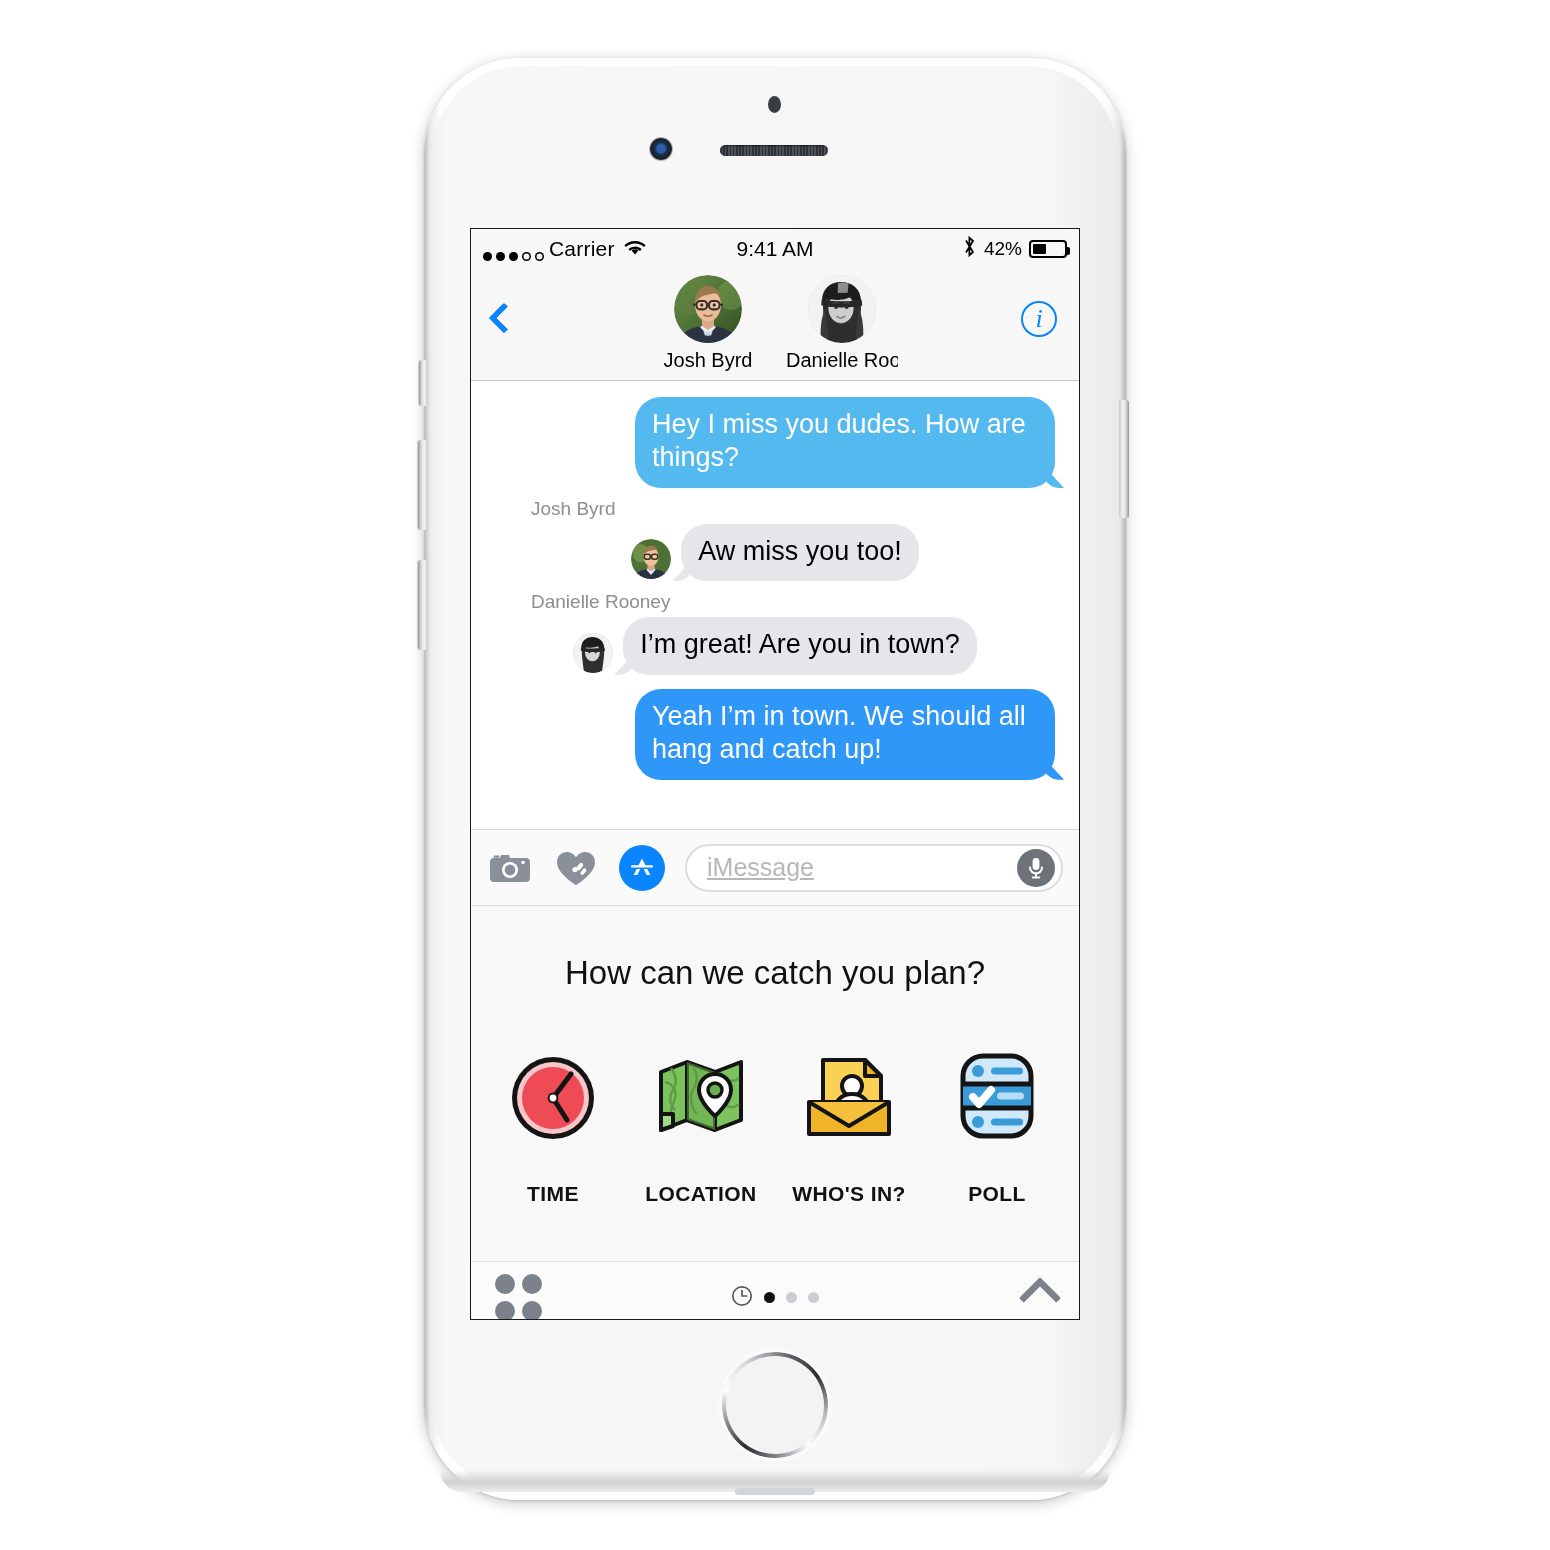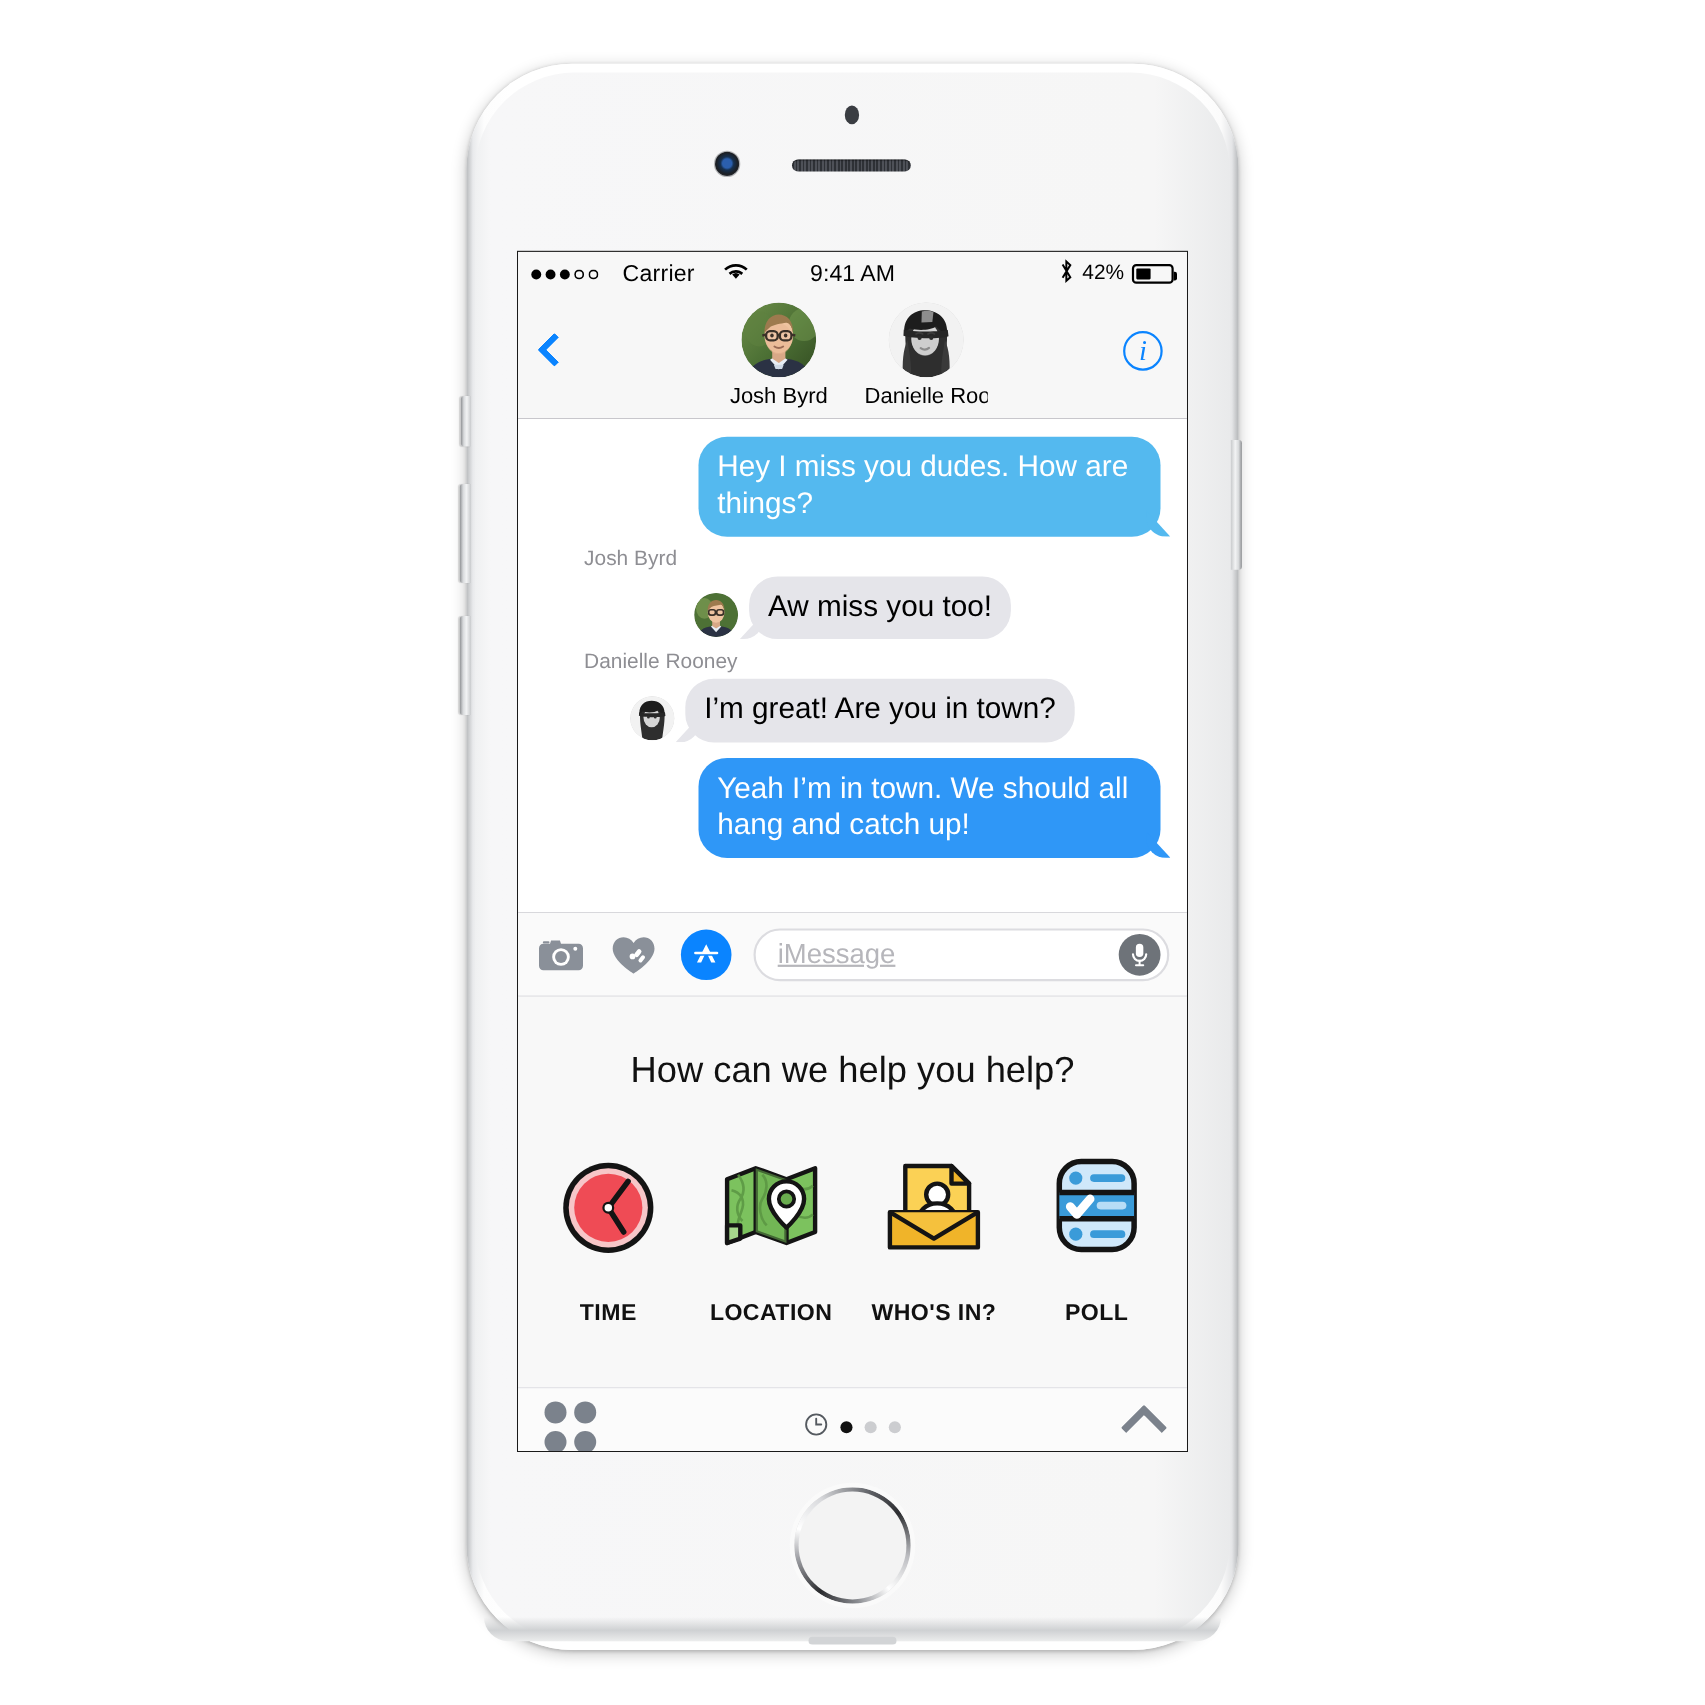--- a/index.html
+++ b/index.html
@@ -113,21 +113,21 @@
 
   
   .statusbar {
     height: 40px; background: #f7f7f7;
     display: flex; align-items: center;
     padding: 0 12px;
     position: relative;
     font-size: 20px;
     color: #000;
   }
-  .sb-left { display: flex; align-items: center; gap: 22px; }
+  .sb-left { display: flex; align-items: flex-end; gap: 5px; }
   .sig-dots { display: flex; align-items: center; gap: 4px; }
   .sig-dots i { width: 9px; height: 9px; border-radius: 50%; display: block; }
   .sig-dots i.on { background: #000; }
   .sig-dots i.off { background: transparent; box-shadow: inset 0 0 0 1.5px #000; }
   .carrier { font-size: 21px; letter-spacing: .2px; }
   .wifi { margin-left: 3px; }
   .sb-center {
     position: absolute; left: 0; right: 0; text-align: center;
     font-size: 21px; font-weight: 400; pointer-events: none;
   }
@@ -541,21 +541,21 @@
             <rect x="6.6" y="2" width="6.8" height="12" rx="3.4" fill="#fff"></rect>
             <path d="M4 11.5a6 6 0 0 0 12 0" fill="none" stroke="#fff" stroke-width="2" stroke-linecap="round"></path>
             <rect x="9.1" y="16.6" width="1.8" height="4.6" fill="#fff"></rect>
             <rect x="5.8" y="20.6" width="8.4" height="1.8" rx=".9" fill="#fff"></rect>
           </svg>
         </span>
       </div>
     </div>
 
     <div class="app-panel">
-      <div class="panel-title">How can we help you help?</div>
+      <div class="panel-title">How can we catch you plan?</div>
 
       <div class="panel-grid">
 
         <div class="panel-item">
           <div class="panel-art">
             <svg width="100" height="100" viewBox="0 0 100 100">
               <circle cx="50" cy="52" r="41" fill="#141414"></circle>
               <circle cx="50" cy="52" r="36" fill="#f7c6c8"></circle>
               <circle cx="50" cy="52" r="31" fill="#ef4b55"></circle>
               <path d="M50 52 L68 28" stroke="#141414" stroke-width="5" stroke-linecap="round"></path>

